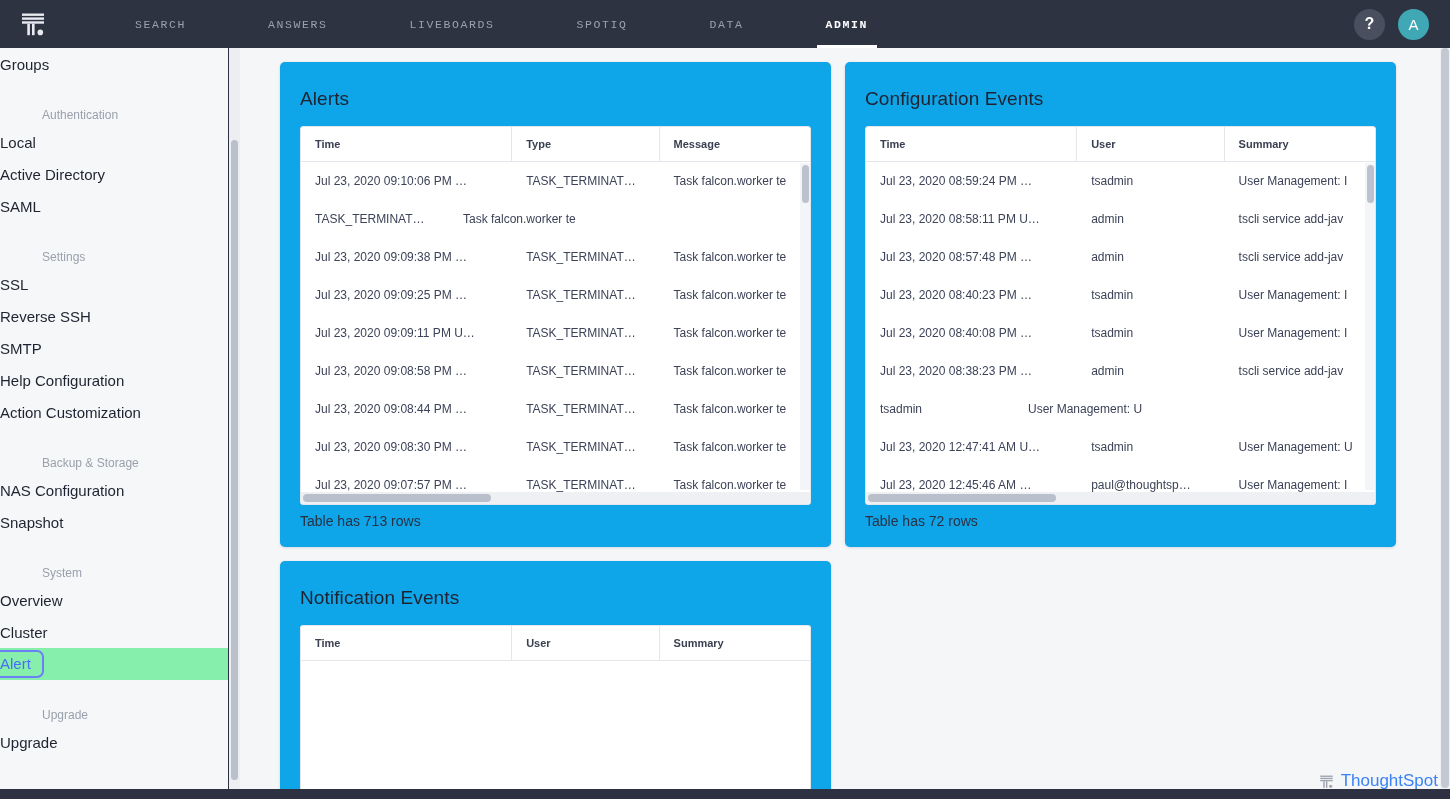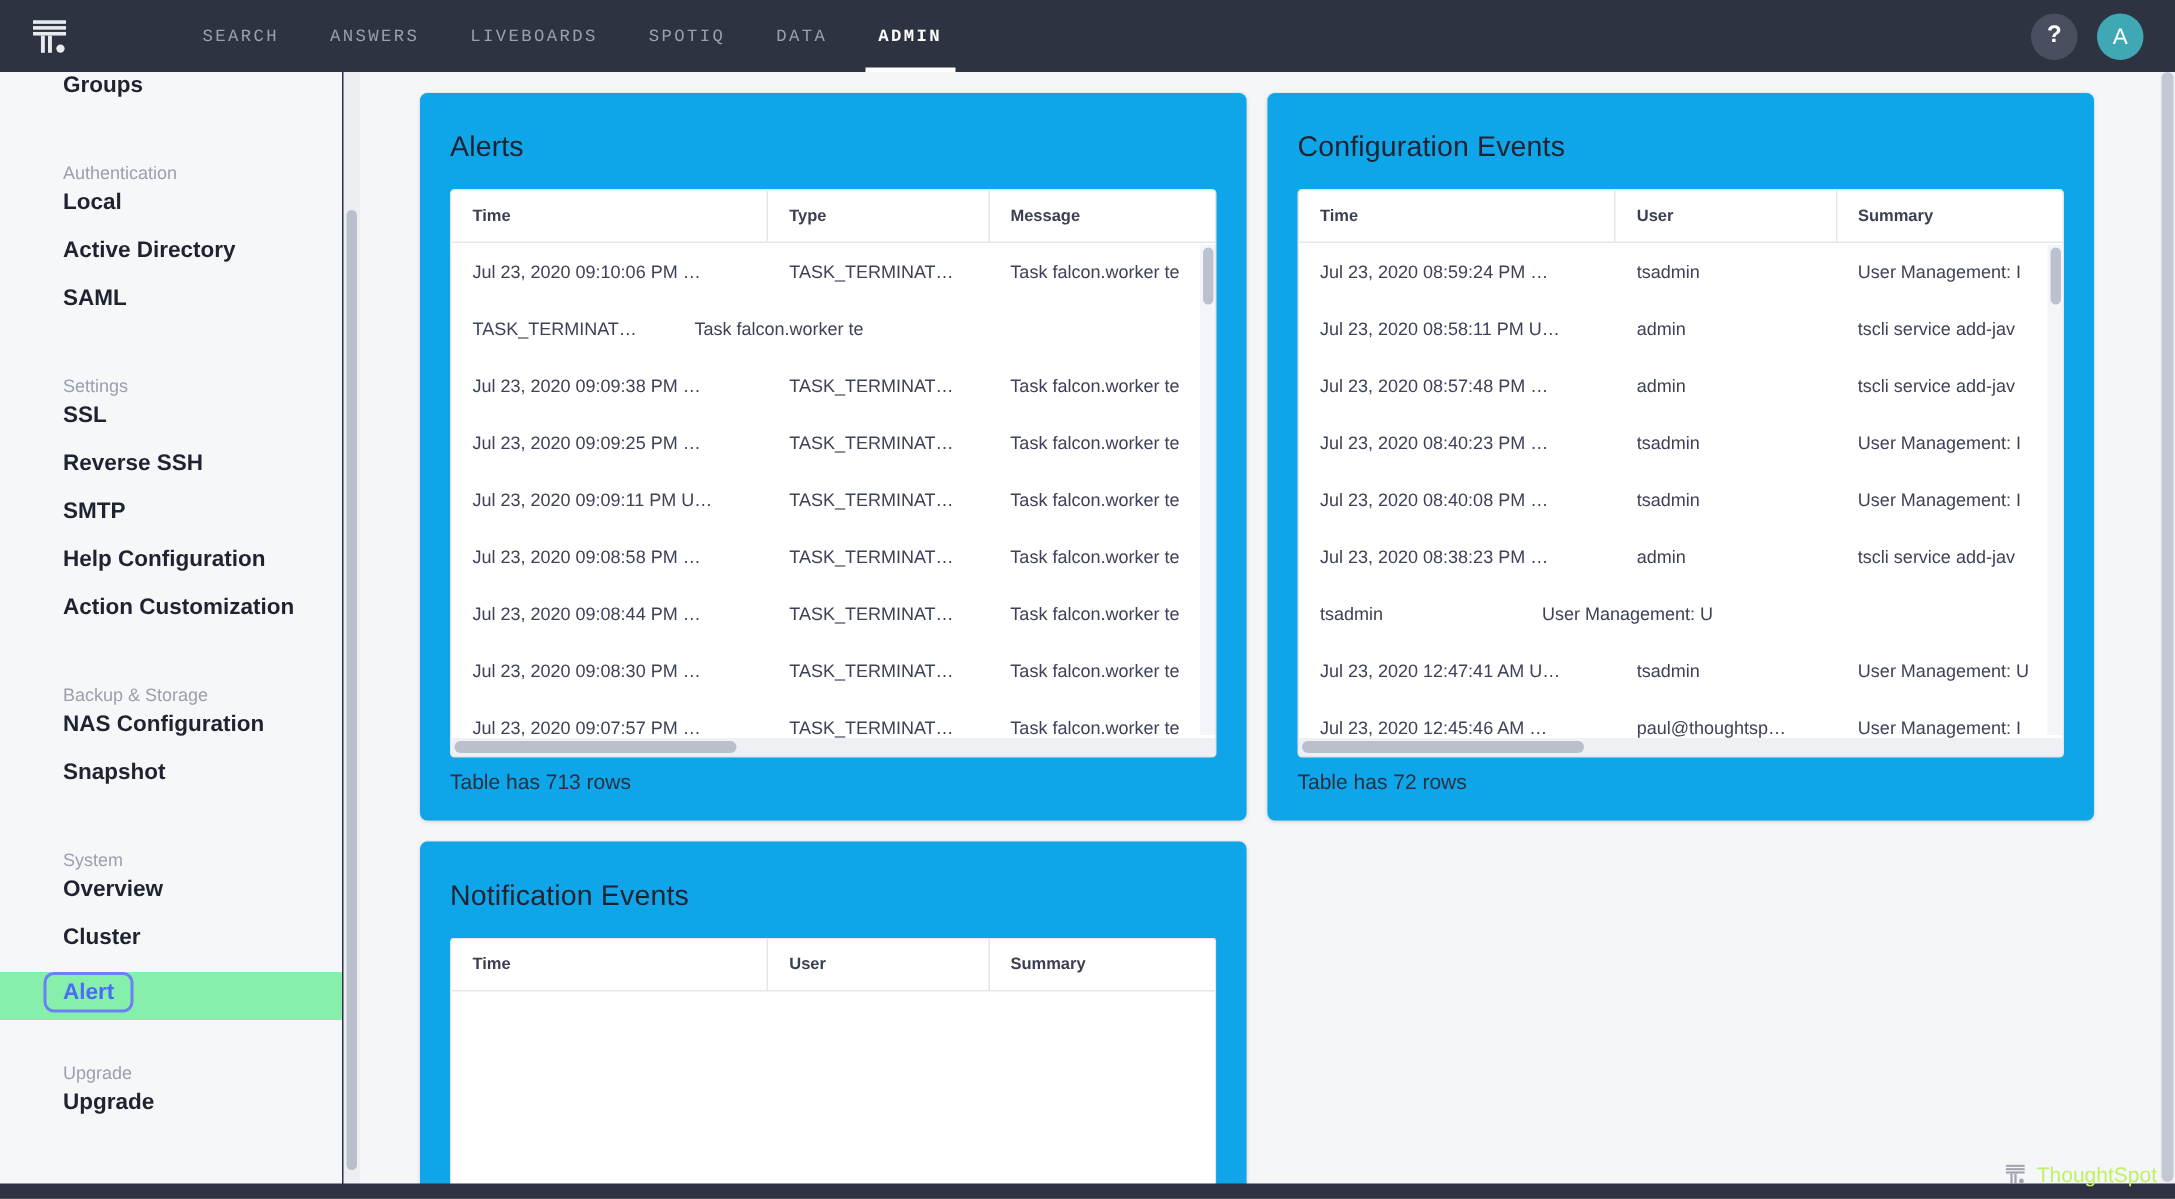--- a/index.html
+++ b/index.html
@@ -18,21 +18,21 @@
     background: #2e3342;
     display: flex; align-items: center;
     z-index: 40;
   }
   .logo-wrap {
     width: 66px; height: 48px;
     display: flex; align-items: center; justify-content: center;
   }
   .logo-mark { width: 30px; height: 30px; display: block; }
 
-  .nav-items { display: flex; align-items: center; height: 48px; margin-left: 52px; }
+  .nav-items { display: flex; align-items: center; height: 48px; margin-left: 52px; gap: 48px; }
   .nav-item {
     position: relative;
     height: 48px;
     display: flex; align-items: center;
     padding: 0 17px;
     font-size: 11.5px;
     letter-spacing: 1.6px;
     color: #9ba0ae;
     cursor: pointer;
     font-family: "Liberation Mono", monospace;
@@ -67,25 +67,23 @@
     overflow: hidden;
   }
   .sb-scroll { position: relative; padding-top: 0px; }
   .sb-section {
     font-size: 12px; color: #9aa0ac;
     padding: 0 0 0 42px;
     height: 30px; display: flex; align-items: flex-end; padding-bottom: 4px;
     font-weight: 400;
   }
   .sb-item {
-    height: 32px; display: flex; align-items: flex-start;
-    padding-left: 42px;
+    height: 32px; display: flex; align-items: center;
     font-size: 15px; color: #1f2330;
     cursor: pointer;
-    font-weight: bold;
   }
   .sb-item.selected { background: #86efac; }
   .sb-item .sb-pill {
     display: inline-block;
     color: #4a6cf7;
     border: 2px solid #6d7ff5;
     border-radius: 7px;
     padding: 3px 11px;
     margin-left: -13px;
     line-height: 1.15;
@@ -188,21 +186,21 @@
     margin-top: 8px;
   }
 
   
   .footer-brand {
     position: absolute; right: 12px; bottom: 8px;
     display: flex; align-items: center; gap: 6px;
     z-index: 60;
   }
   .footer-brand .fb-logo { width: 17px; height: 17px; display: block; opacity: .62; }
-  .footer-brand .fb-text { font-size: 14px; color: #bef264; }
+  .footer-brand .fb-text { font-size: 17px; color: #3b82f6; }
 
   
   .page-vscroll {
     position: absolute; right: 0; top: 48px;
     width: 10px; height: 743px;
     background: #f0f1f4; z-index: 50;
   }
   .page-vthumb {
     position: absolute; left: 1px; top: 0px;
     width: 8px; height: 740px;

